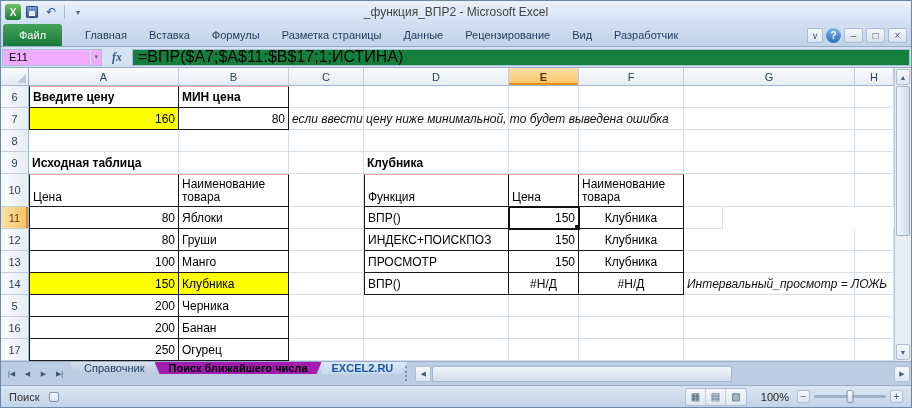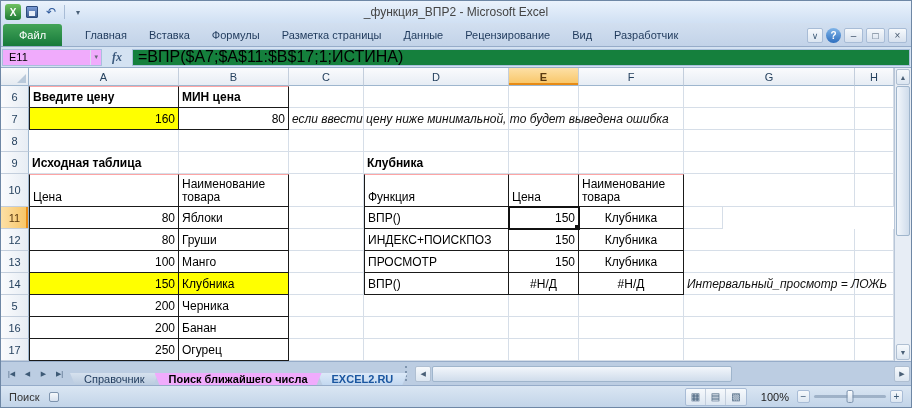--- a/index.html
+++ b/index.html
@@ -66,23 +66,23 @@
   
   .vscroll{width:17px;background:#E7EDF5;border-left:1px solid #B8C6D8;display:flex;flex-direction:column;align-items:stretch}
   .vbtn{height:16px;flex:0 0 16px;margin:1px;border:1px solid #AFBFD2;border-radius:2px;background:linear-gradient(#F6F9FC,#DCE6F1);font-size:7px;color:#4A6077;display:flex;align-items:center;justify-content:center}
   .vthumb{flex:0 0 150px;margin:0 1px;border:1px solid #9FB5CC;border-radius:2px;background:linear-gradient(90deg,#F2F6FB,#CFDCEB)}
   .vtrack{flex:1}
 
   
   .tabbar{height:24px;flex:0 0 24px;background:#BCCDE2;border-top:1px solid #96ACC9;display:flex;align-items:stretch}
   .tnav{display:flex;align-items:center;gap:1px;padding:0 3px}
   .tnavb{min-width:15px;height:16px;font-size:7px;color:#3E5A76;display:flex;align-items:center;justify-content:center}
-  .stabs{display:flex;align-items:flex-end}
+  .stabs{display:flex;align-items:flex-start}
   .stab{clip-path:polygon(0 0,100% 0,calc(100% - 5px) 100%,5px 100%);background:linear-gradient(#D6E1EE,#BACBDF);padding:0 14px;display:flex;align-items:center;font-size:11px;color:#1E395B;margin-right:-4px}
-  .stab.active{background:#f0abfc;font-weight:bold;color:#000;z-index:2;position:relative}
+  .stab.active{background:#a21caf;font-weight:bold;color:#000;z-index:2;position:relative}
   .stab.link{color:#1A56A0;font-weight:bold;background:linear-gradient(#DCE9F8,#C3D8F0)}
   .tsplit{width:7px;margin:4px 2px;border-left:2px dotted #7E94AE;cursor:col-resize}
   .hscroll{flex:1;display:flex;align-items:center;padding:2px 1px;gap:1px}
   .hbtn{width:16px;height:16px;border:1px solid #AFBFD2;border-radius:2px;background:linear-gradient(#F6F9FC,#DCE6F1);font-size:7px;color:#4A6077;display:flex;align-items:center;justify-content:center}
   .hthumb{width:300px;height:16px;border:1px solid #9FB5CC;border-radius:2px;background:linear-gradient(#F2F6FB,#CFDCEB)}
   .htrack{flex:1}
 
   
   .statusbar{height:22px;flex:0 0 22px;background:linear-gradient(#DAE6F3,#C2D4E8);border-top:1px solid #96ACC9;display:flex;align-items:center;font-size:11px;color:#333;padding:0 8px}
   .macroicon{width:10px;height:10px;border:1px solid #7E94AE;border-radius:2px;background:linear-gradient(#F6F9FC,#D7E1EE);margin-left:10px}

